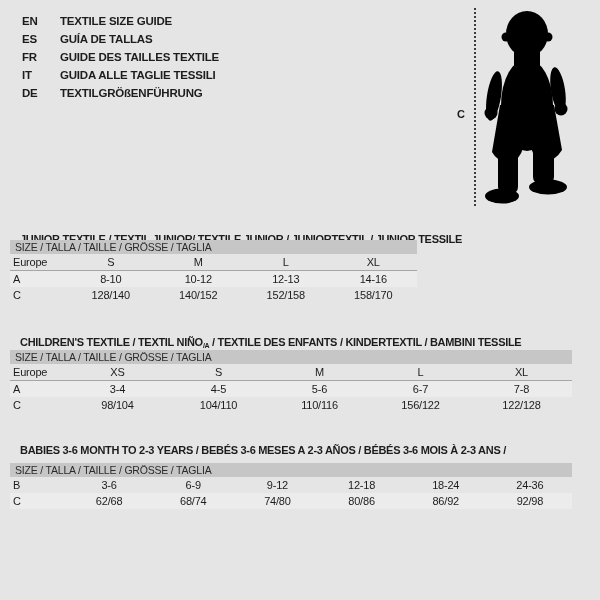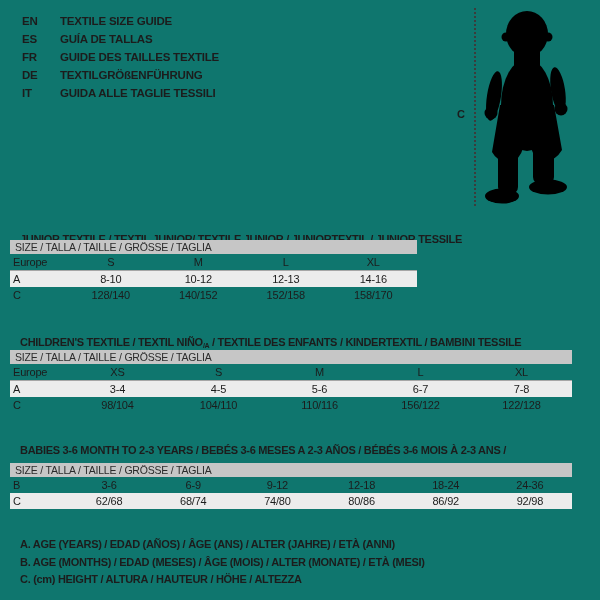--- a/index.html
+++ b/index.html
@@ -2,21 +2,21 @@
 <html><head>
 <meta charset="utf-8">
 <style>
   * { margin:0; padding:0; box-sizing:border-box; }
   html,body { background:#fff; }
   body {
     width:600px; height:600px;
     font-family:"Liberation Sans", sans-serif;
     color:#1c1c1c;
   }
-  .page { position:relative; width:600px; height:600px; background:#0f766e; overflow:hidden; letter-spacing:-0.2px; }
+  .page { position:relative; width:600px; height:600px; background:#e5e5e5; overflow:hidden; letter-spacing:-0.2px; }
 
   
   .lang-block { position:absolute; left:22px; top:12px; font-weight:bold; font-size:11.5px; line-height:18px; }
   .lang-row { display:flex; }
   .lang-code { width:38px; }
   .lang-label { white-space:nowrap; }
 
   
   .c-label { position:absolute; left:457px; top:108px; font-weight:bold; font-size:11px; }
   .dotted-line { position:absolute; left:474px; top:8px; height:198px; width:0; border-left:2px dotted #3c3c3c; }
@@ -58,26 +58,26 @@
     </div>
     <div class="lang-row">
       <span class="lang-code">ES</span>
       <span class="lang-label">GUÍA DE TALLAS</span>
     </div>
     <div class="lang-row">
       <span class="lang-code">FR</span>
       <span class="lang-label">GUIDE DES TAILLES TEXTILE</span>
     </div>
     <div class="lang-row">
+      <span class="lang-code">IT</span>
+      <span class="lang-label">GUIDA ALLE TAGLIE TESSILI</span>
+    </div>
+    <div class="lang-row">
       <span class="lang-code">DE</span>
       <span class="lang-label">TEXTILGRÖßENFÜHRUNG</span>
-    </div>
-    <div class="lang-row">
-      <span class="lang-code">IT</span>
-      <span class="lang-label">GUIDA ALLE TAGLIE TESSILI</span>
     </div>
   </div>
 
   <span class="c-label">C</span>
   <div class="dotted-line"></div>
   <svg class="baby-svg" width="90" height="195" viewBox="0 0 90 195" aria-hidden="true">
     <g fill="#000000">
       <ellipse cx="43" cy="24" rx="21" ry="23"></ellipse>
       <circle cx="22" cy="27" r="4.5"></circle>
       <circle cx="64" cy="27" r="4.5"></circle>
@@ -204,19 +204,14 @@
           <td>68/74</td>
           <td>74/80</td>
           <td>80/86</td>
           <td>86/92</td>
           <td>92/98</td>
         </tr>
       </tbody>
     </table>
   </div>
 
-  <div class="legend">
-    <div>A. AGE (YEARS) / EDAD (AÑOS) / ÂGE (ANS) / ALTER (JAHRE) / ETÀ (ANNI)</div>
-    <div>B. AGE (MONTHS) / EDAD (MESES) / ÂGE (MOIS) / ALTER (MONATE) / ETÀ (MESI)</div>
-    <div>C. (cm) HEIGHT / ALTURA / HAUTEUR / HÖHE / ALTEZZA</div>
-  </div>
 
 </div>
 
 </body></html>

